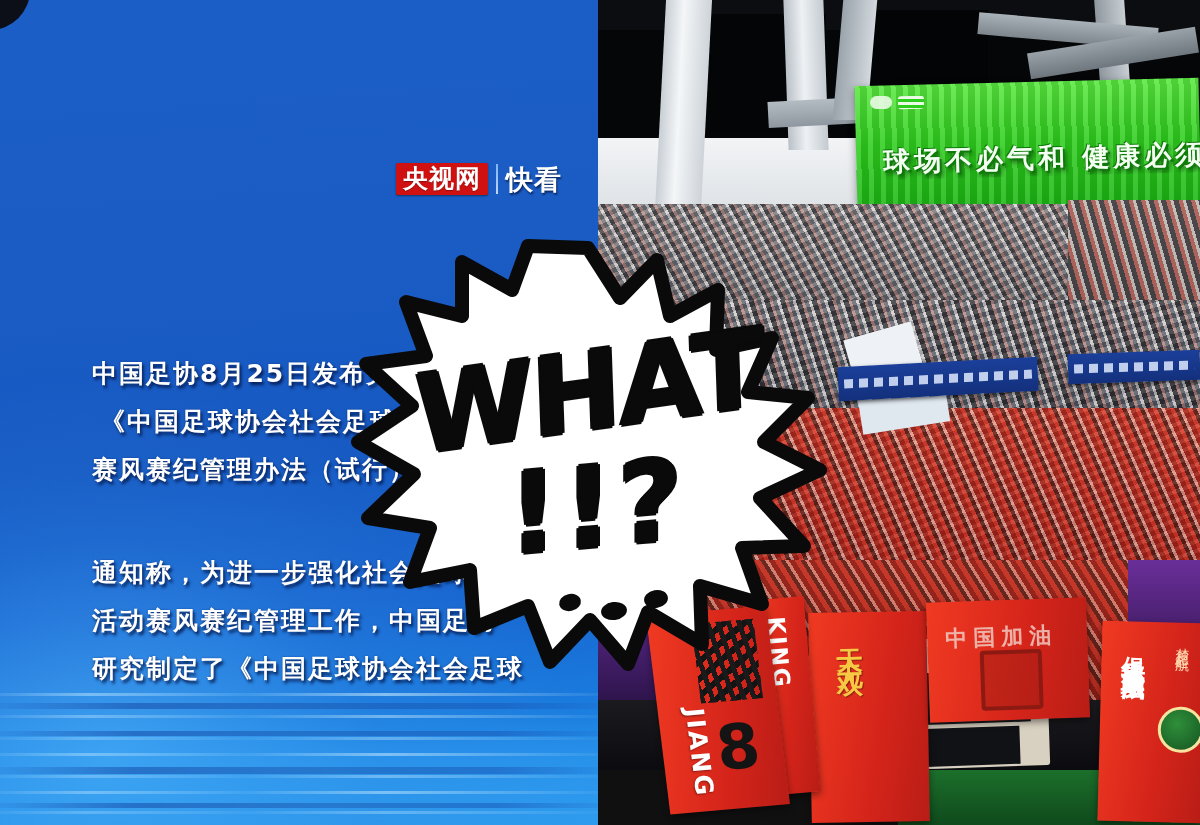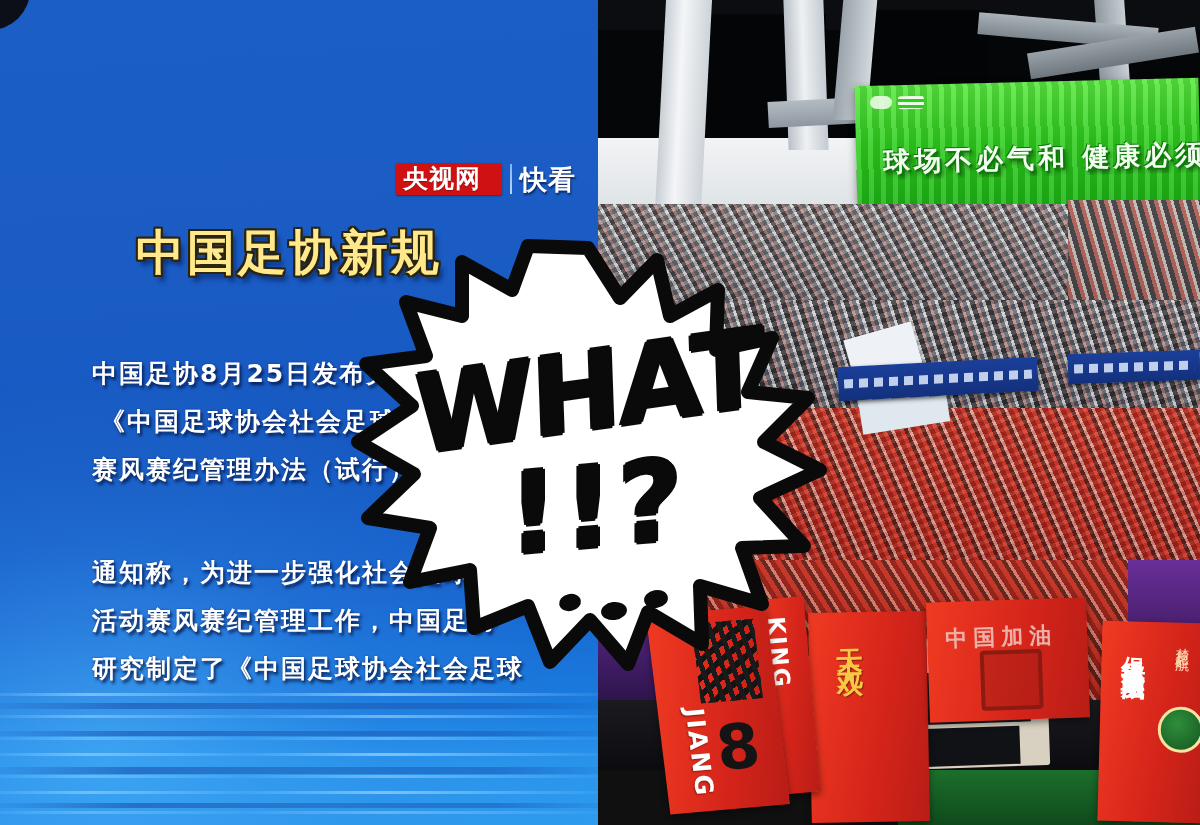--- a/index.html
+++ b/index.html
@@ -22,21 +22,21 @@
   #waves .w{position:absolute;left:-5%;width:110%;height:3px;
     background:linear-gradient(90deg,rgba(255,255,255,0) 0%,rgba(180,225,255,.55) 18%,rgba(120,195,250,.25) 42%,rgba(200,235,255,.6) 63%,rgba(255,255,255,0) 100%);
     filter:blur(.6px);}
   #waves .wb{position:absolute;left:-5%;width:110%;
     background:linear-gradient(90deg,rgba(20,70,160,0) 0%,rgba(22,74,168,.55) 25%,rgba(18,64,150,.35) 55%,rgba(25,85,180,.5) 80%,rgba(20,70,160,0) 100%);}
   #glow-bottom{position:absolute;left:0;bottom:0;width:598px;height:118px;
     background:linear-gradient(180deg,rgba(60,170,245,0) 0%,rgba(55,165,245,.30) 45%,rgba(45,150,235,.42) 100%);}
 
   
   #logo{position:absolute;left:396px;top:163px;display:flex;align-items:center;gap:0px;}
-  #logo-box{background:#cf1111;padding:3px 21px 4px 7px;border-radius:2px;
+  #logo-box{background:#cf1111;padding:3px 7px 4px 7px;border-radius:2px;
     box-shadow:0 1px 2px rgba(0,0,0,.45);}
   #logo-box span{color:#fff;font-size:25px;font-weight:bold;letter-spacing:1px;line-height:1;
     text-shadow:0 1px 1px rgba(0,0,0,.3);}
   #logo-sep{width:2px;height:30px;background:linear-gradient(180deg,#8fc4ff,#d8ecff);margin:0 8px;opacity:.85;}
   #logo-right{color:#ffffff;font-size:27px;font-weight:bold;letter-spacing:1px;line-height:1;
     text-shadow:1px 2px 2px rgba(4,20,60,.75);}
 
   
   #headline{position:absolute;left:136px;top:228px;font-size:48px;font-weight:bold;letter-spacing:3px;
     color:#ffe98a;line-height:1;
@@ -206,21 +206,20 @@
     </div>
 
     <div id="logo">
       <div id="logo-box">
         <span>央视网</span>
       </div>
       <div id="logo-sep"></div>
       <div id="logo-right">快看</div>
     </div>
 
-    <div id="headline">中国足协新规</div>
 
     <div class="para" id="para1">
       <span class="ln">中国足协8月25日发布关于</span>
       <span class="ln ind">《中国足球协会社会足球</span>
       <span class="ln">赛风赛纪管理办法（试行）</span>
     </div>
 
     <div class="para" id="para2">
       <span class="ln">通知称，为进一步强化社会足球</span>
       <span class="ln">活动赛风赛纪管理工作，中国足协</span>

